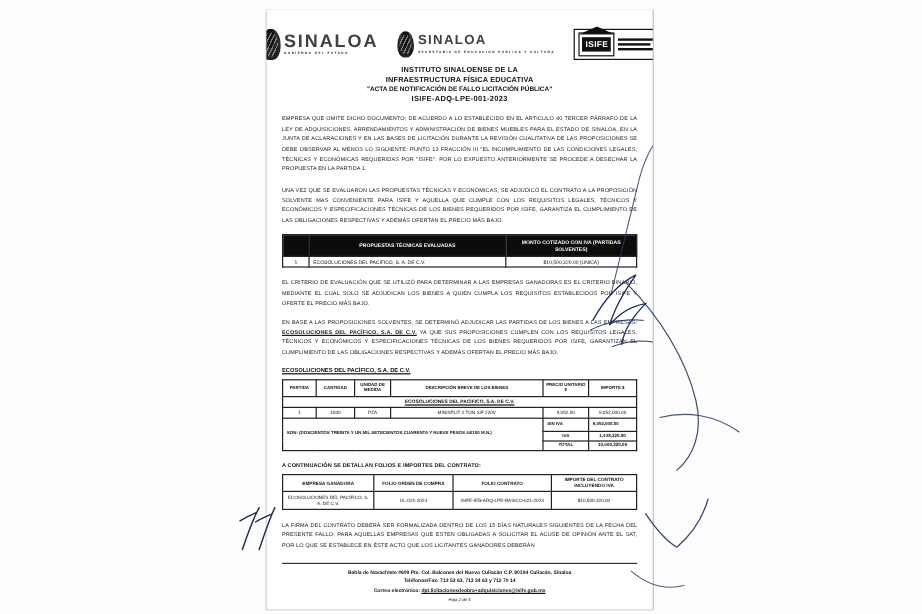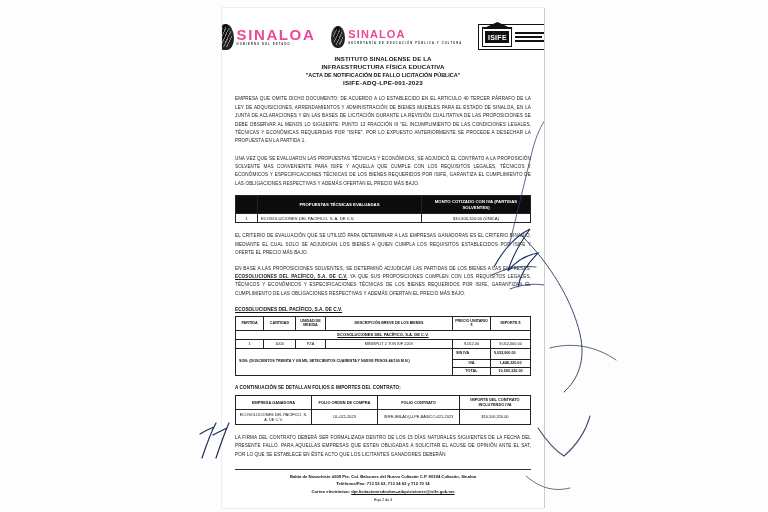--- a/index.html
+++ b/index.html
@@ -57,21 +57,21 @@
   }
   .crest::after{
     content:""; position:absolute; left:2px; right:2px; top:3px; bottom:3px;
     background:
       repeating-linear-gradient(115deg, rgba(255,255,255,.55) 0 1px, rgba(0,0,0,0) 1px 3px);
     border-radius: inherit; opacity:.8;
   }
   .crest.sm { width: 14px; height: 22px; }
   .lg-text { line-height: 1; }
   .lg-main {
-    font-weight: bold; letter-spacing: 0.5px; color: #ec4899;
+    font-weight: bold; letter-spacing: 0.5px; color: #404040;
   }
   .lg-main.a { font-size: 15px; letter-spacing: 1.6px; }
   .lg-main.b { font-size: 11px; letter-spacing: 1.1px; }
   .lg-sub {
     font-size: 2.6px; font-weight: bold; letter-spacing: 1.2px;
     color: #222; margin-top: 2px; white-space: nowrap;
   }
   .lg-sub.two { font-size: 2.6px; line-height: 1.5; }
 
   .isife {

